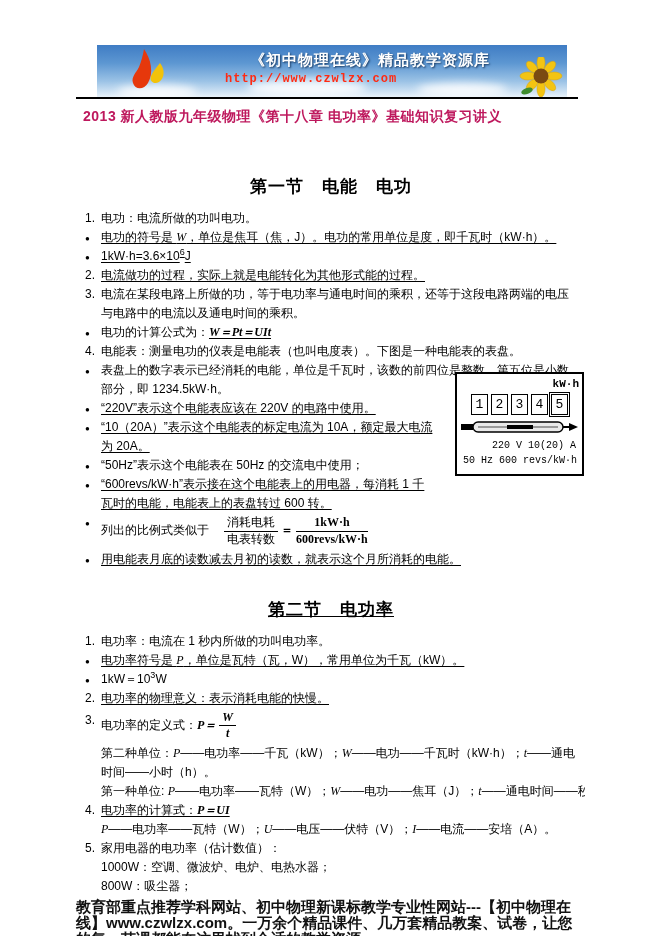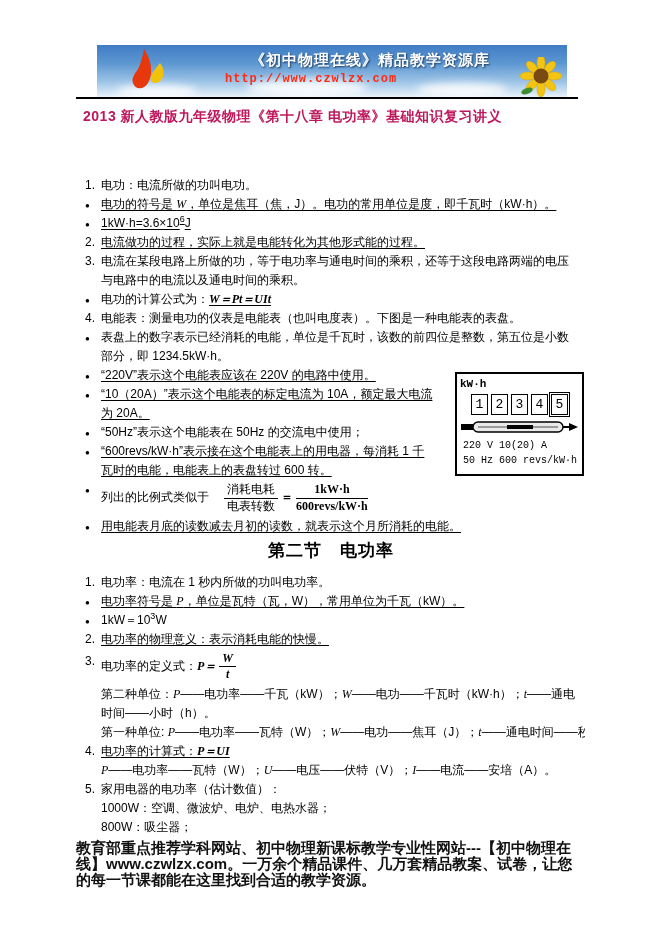--- a/index.html
+++ b/index.html
@@ -24,39 +24,39 @@
 
   .rule { position:absolute; left:76px; top:97px; width:502px; height:2px; background:#000; }
 
   .doc-title { position:absolute; left:0; top:108px; width:100%; text-align:center;
                color:#be185d; font-weight:bold; font-size:14px; letter-spacing:.5px; }
 
   
   .content { position:absolute; left:85px; top:176px; width:492px; line-height:19px; }
   .sec-title { text-align:center; font-weight:bold; font-size:17px; line-height:22px;
                margin:0 0 11px 0; letter-spacing:1px; }
-  .sec-title.second { margin-top:4px; }
+  .sec-title.second { margin-top:30px;text-decoration:underline; }
   .item { position:relative; padding-left:16px; }
   .item .marker { position:absolute; left:0; top:0; width:15px; }
   .item .marker.bullet { font-size:8px; top:1px; }
   .item.narrow { margin-right:142px; }
   .item.nw { white-space:nowrap; }
   .item.frac-line { margin:3px 0; }
   .u { text-decoration:underline; text-underline-offset:2px; }
   .b { font-weight:bold; }
   .i { font-family:"Liberation Serif",serif; font-style:italic; }
   .f { font-family:"Liberation Serif",serif; }
   sup { font-size:9px; line-height:0; }
   .frac { display:inline-block; vertical-align:middle; text-align:center; line-height:1.15; margin:0 3px; }
   .frac .num { display:block; border-bottom:1px solid #000; padding:0 3px 1px; }
   .frac .den { display:block; padding-top:1px; }
 
   
   .meter { position:absolute; left:455px; top:372px; width:129px; box-sizing:border-box;
-           border:2px solid #000; background:#fff; padding:4px 3px 6px; text-align:left;
+           border:2px solid #000; background:#fff; padding:4px 3px 6px; text-align:right;
            font-family:"Liberation Mono",monospace; }
   .meter-unit { font-size:11px; line-height:13px; font-weight:bold; }
   .digits { display:flex; justify-content:center; gap:3px; margin:3px 0 4px; }
   .digit { width:15px; height:19px; border:1px solid #000; display:flex; align-items:center;
            justify-content:center; font-size:13px; background:#fff; }
   .digit.last { outline:1px solid #000; outline-offset:1px; }
   .disk { display:block; margin:2px auto 3px; }
   .meter-spec { font-size:10px; line-height:15px; white-space:nowrap; }
   .meter-spec span { margin:12px 3px; }
 
@@ -95,20 +95,21 @@
         <ellipse cx="8" cy="34" rx="6" ry="3" fill="#3f8d2f" transform="rotate(-20 8 34)"></ellipse>
       </svg>
     </span>
   </div>
 
   <div class="rule"></div>
 
   <div class="doc-title">2013 新人教版九年级物理《第十八章 电功率》基础知识复习讲义</div>
 
   <div class="content" id="sections">
+      <div class="sec-title">第一节　电能　电功</div>
       <div class="item"><span class="marker">1.</span><span>电功：电流所做的功叫电功。</span></div>
       <div class="item"><span class="marker bullet">●</span><span class="u">电功的符号是 </span><span class="u i">W</span><span class="u">，单位是焦耳（焦，J）。电功的常用单位是度，即千瓦时（kW·h）。</span></div>
       <div class="item"><span class="marker bullet">●</span><span class="u">1kW·h=3.6×10</span><sup class="u">6</sup><span class="u">J</span></div>
       <div class="item"><span class="marker">2.</span><span class="u">电流做功的过程，实际上就是电能转化为其他形式能的过程。</span></div>
       <div class="item"><span class="marker">3.</span><span>电流在某段电路上所做的功，等于电功率与通电时间的乘积，还等于这段电路两端的电压与电路中的电流以及通电时间的乘积。</span></div>
       <div class="item"><span class="marker bullet">●</span><span>电功的计算公式为：</span><span class="u b i">W＝Pt＝UIt</span></div>
       <div class="item"><span class="marker">4.</span><span>电能表：测量电功的仪表是电能表（也叫电度表）。下图是一种电能表的表盘。</span></div>
       <div class="item"><span class="marker bullet">●</span><span>表盘上的数字表示已经消耗的电能，单位是千瓦时，该数的前四位是整数，第五位是小数部分，即 1234.5kW·h。</span></div>
       <div class="item narrow"><span class="marker bullet">●</span><span class="u">“220V”表示这个电能表应该在 220V 的电路中使用。</span></div>
       <div class="item narrow"><span class="marker bullet">●</span><span class="u">“10（20A）”表示这个电能表的标定电流为 10A，额定最大电流为 20A。</span></div>

